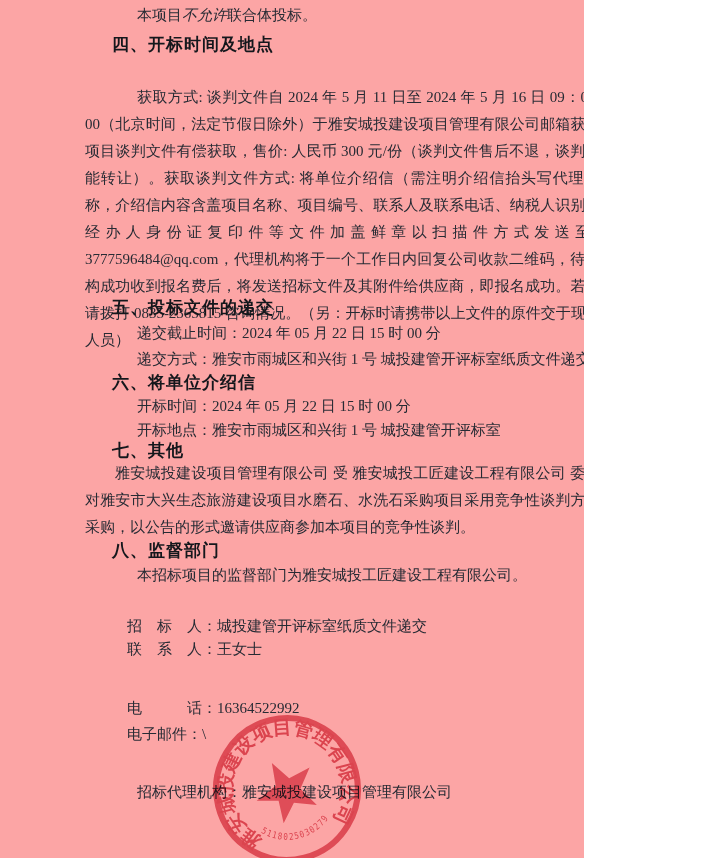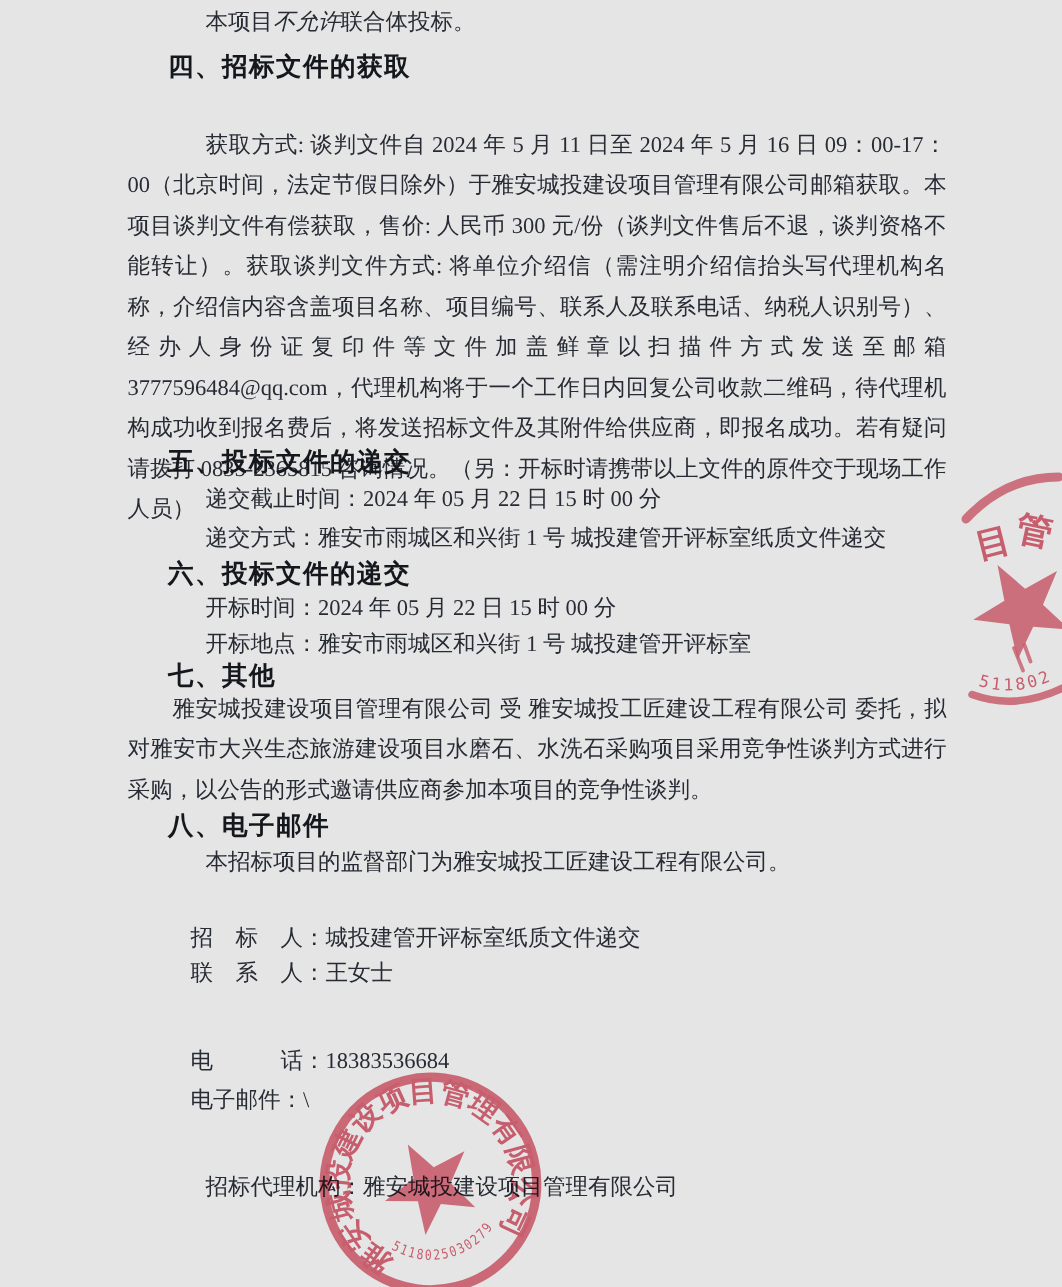--- a/index.html
+++ b/index.html
@@ -1,18 +1,18 @@
 <!DOCTYPE html>
 <html><head>
 <meta charset="utf-8">
 <style>
   html,body{margin:0;padding:0;background:#ffffff;}
   .doc{
-    position:relative; width:708px; height:858px; overflow:hidden;
-    background:#e5e5e5; color:#272b34;
+    position:relative; width:584px; height:858px; overflow:hidden;
+    background:#fca5a5; color:#272b34;
     font-family:"Liberation Serif","DejaVu Serif",serif;
     font-size:15px; line-height:27px;
   }
   .content{position:absolute; left:85px; top:0; width:546px; height:858px;}
   .content p,.content h2{position:absolute; margin:0; width:100%;}
   h2{
     left:27px; width:519px; font-size:17px; line-height:27px; color:#14171c;
     font-family:"Liberation Sans","DejaVu Sans",sans-serif; font-weight:bold;
     letter-spacing:1px;
   }
@@ -31,41 +31,41 @@
   .stamp svg{display:block; width:100%; height:100%;}
 </style>
 </head>
 <body>
 
 <div class="doc">
   <div class="content">
 
     <p class="body indent" style="top:2px"><span>本项目</span><em>不允许</em><span>联合体投标。</span></p>
 
-    <h2 style="top:31px">四、招标文件的获取</h2>
+    <h2 style="top:31px">四、开标时间及地点</h2>
     <p class="body indent just" style="top:84px">获取方式: 谈判文件自 2024 年 5 月 11 日至 2024 年 5 月 16 日 09：00-17：00（北京时间，法定节假日除外）于雅安城投建设项目管理有限公司邮箱获取。本项目谈判文件有偿获取，售价: 人民币 300 元/份（谈判文件售后不退，谈判资格不能转让）。获取谈判文件方式: 将单位介绍信（需注明介绍信抬头写代理机构名称，介绍信内容含盖项目名称、项目编号、联系人及联系电话、纳税人识别号）、经办人身份证复印件等文件加盖鲜章以扫描件方式发送至邮箱 3777596484@qq.com，代理机构将于一个工作日内回复公司收款二维码，待代理机构成功收到报名费后，将发送招标文件及其附件给供应商，即报名成功。若有疑问请拨打 0835-2365815 咨询情况。（另：开标时请携带以上文件的原件交于现场工作人员）</p>
 
     <h2 style="top:294px">五、投标文件的递交</h2>
     <p class="body indent" style="top:320px">递交截止时间：2024 年 05 月 22 日 15 时 00 分</p>
     <p class="body indent" style="top:346px">递交方式：雅安市雨城区和兴街 1 号 城投建管开评标室纸质文件递交</p>
 
-    <h2 style="top:369px">六、投标文件的递交</h2>
+    <h2 style="top:369px">六、将单位介绍信</h2>
     <p class="body indent" style="top:393px">开标时间：2024 年 05 月 22 日 15 时 00 分</p>
     <p class="body indent" style="top:417px">开标地点：雅安市雨城区和兴街 1 号 城投建管开评标室</p>
 
     <h2 style="top:437px">七、其他</h2>
     <p class="body indent2 just" style="top:460px">雅安城投建设项目管理有限公司 受 雅安城投工匠建设工程有限公司 委托，拟对雅安市大兴生态旅游建设项目水磨石、水洗石采购项目采用竞争性谈判方式进行采购，以公告的形式邀请供应商参加本项目的竞争性谈判。</p>
 
-    <h2 style="top:537px">八、电子邮件</h2>
+    <h2 style="top:537px">八、监督部门</h2>
     <p class="body indent" style="top:562px">本招标项目的监督部门为雅安城投工匠建设工程有限公司。</p>
 
 
     <p class="body contact" style="top:613px"><span class="clabel">招　标　人：</span><span>城投建管开评标室纸质文件递交</span></p>
     <p class="body contact" style="top:636px"><span class="clabel">联　系　人：</span><span>王女士</span></p>
-    <p class="body contact" style="top:695px"><span class="clabel">电　　　话：</span><span>18383536684</span></p>
+    <p class="body contact" style="top:695px"><span class="clabel">电　　　话：</span><span>16364522992</span></p>
     <p class="body agency" style="top:779px"><span>招标代理机构：</span><span>雅安城投建设项目管理有限公司</span></p>
 
     <p class="body contact" style="top:721px"><span class="clabel">电子邮件：</span><span>\</span></p>
   </div>
 
   <div class="stamp stamp-main">
     <svg viewBox="0 0 200 200" xmlns="http://www.w3.org/2000/svg">
       <circle cx="100" cy="100" r="92" fill="none" stroke="#d94f63" stroke-width="8" opacity="0.92"></circle>
       <path id="ringPath" d="M 53.7 155.2 A 72 72 0 1 1 146.3 155.2" fill="none"></path>
       <path id="codePath" d="M 53.3 146.7 A 66 66 0 0 0 146.7 146.7" fill="none"></path>

